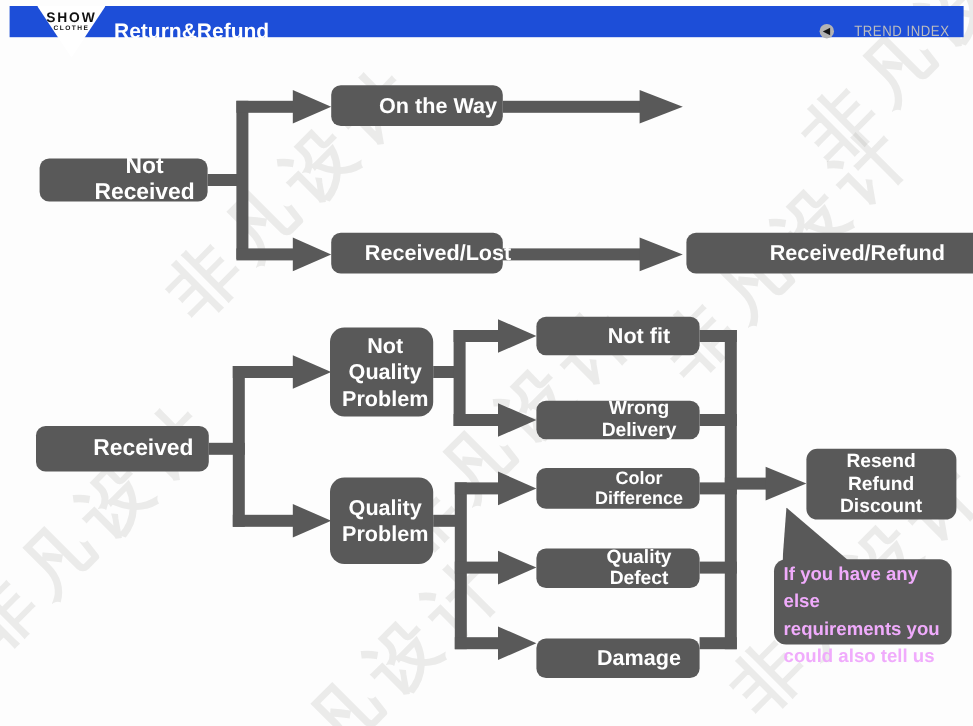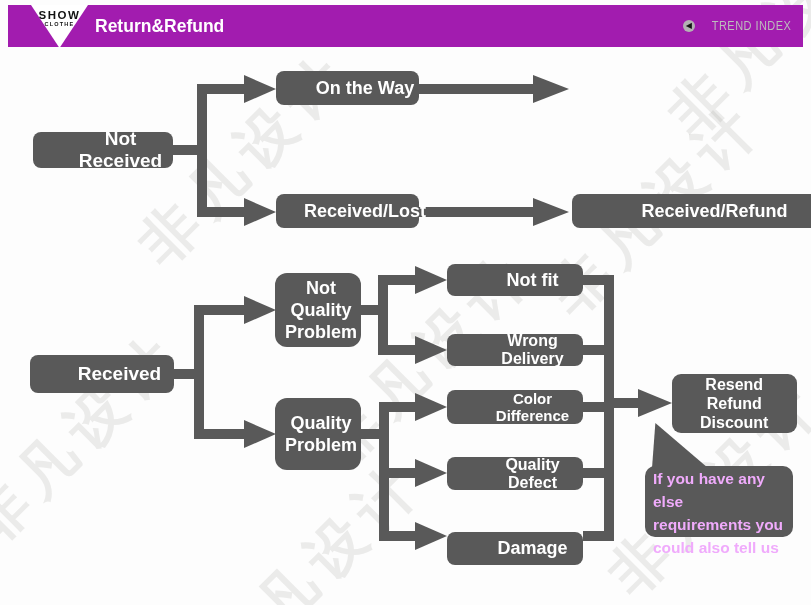--- a/index.html
+++ b/index.html
@@ -10,21 +10,21 @@
   
   .wm{
     position:absolute;z-index:0;white-space:nowrap;
     font-size:58px;font-weight:700;letter-spacing:10px;
     color:rgba(150,147,143,0.17);
     transform:rotate(-45deg);
     font-family:"DejaVu Sans",sans-serif;
     pointer-events:none;
   }
   
-  .hbar{position:absolute;left:8px;top:5px;width:795px;height:42px;background:#a21caf;z-index:3;}
+  .hbar{position:absolute;left:8px;top:5px;width:795px;height:26px;background:#1d4ed8;z-index:3;}
   .logo-tri{
     position:absolute;left:23px;top:0px;width:57px;height:43px;background:#ffffff;
     clip-path:polygon(0 0,100% 0,50% 100%);
     display:flex;flex-direction:column;align-items:center;z-index:4;
   }
   .logo-top{font-size:11.5px;font-weight:700;color:#111;letter-spacing:1.5px;margin-top:4px;}
   .logo-bottom{font-size:5.5px;font-weight:700;color:#111;letter-spacing:1.2px;margin-top:0px;}
   .htitle{
     position:absolute;left:87px;top:0;height:42px;display:flex;align-items:center;
     color:#ffffff;font-size:17.5px;font-weight:700;z-index:4;

